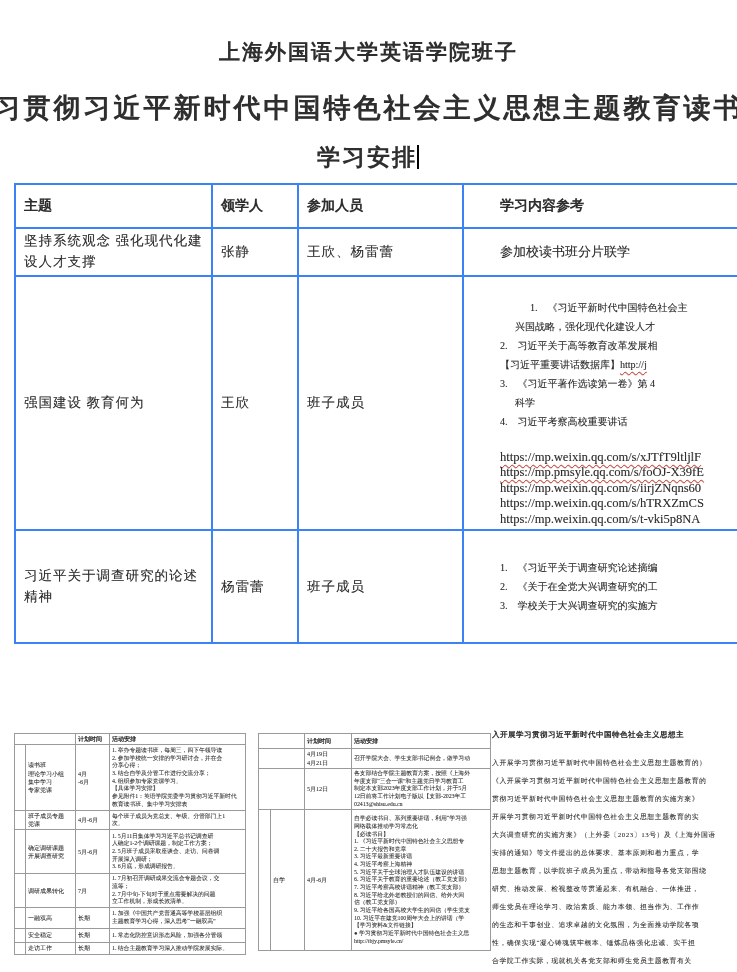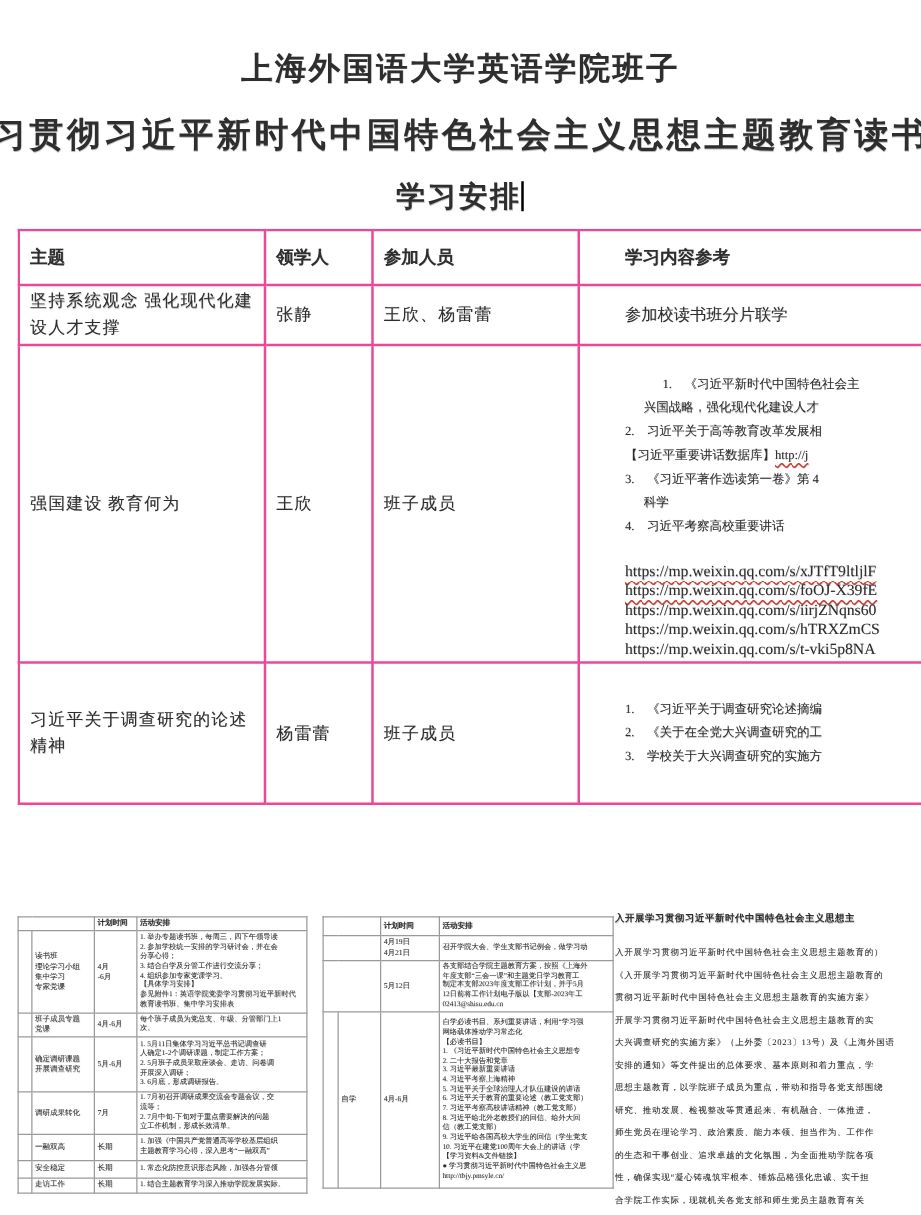--- a/index.html
+++ b/index.html
@@ -1,28 +1,28 @@
 <!DOCTYPE html>
 <html><head>
 <meta charset="utf-8">
 <style>
   html,body{margin:0;padding:0;width:737px;height:972px;background:#ffffff;overflow:hidden;}
   body{font-family:"Liberation Serif","DejaVu Serif",serif;color:#2e2e2e;
        text-shadow:0.3px 0.3px 0.6px rgba(40,40,40,.35);}
   .abs{position:absolute;}
   
-  .t1{left:0;top:38px;width:737px;text-align:center;font-size:25px;font-weight:bold;letter-spacing:2px;}
+  .t1{left:0;top:38px;width:737px;text-align:center;font-size:21px;font-weight:bold;letter-spacing:2px;}
   .t2wrap{left:0;top:90px;width:737px;overflow:hidden;display:flex;justify-content:center;}
   .t2{font-size:27px;font-weight:bold;letter-spacing:3px;white-space:nowrap;}
   .t3{left:0;top:142px;width:736px;text-align:center;font-size:23px;font-weight:bold;letter-spacing:2px;}
   .cursor{display:inline-block;width:2px;height:24px;background:#000;vertical-align:-4px;margin-left:0px;}
   
   .tablewrap{left:14px;top:183px;width:723px;overflow:hidden;}
   table.main{border-collapse:collapse;table-layout:fixed;width:723px;}
-  table.main td,table.main th{border:2px solid #ec4899;padding:2px 8px;vertical-align:middle;
+  table.main td,table.main th{border:2px solid #3b82f6;padding:2px 8px;vertical-align:middle;
         overflow:hidden;text-align:left;font-weight:normal;}
   table.main .noright{border-right:none;padding-left:36px;}
   table.main th{font-size:14px;font-weight:bold;height:38px;}
   .topic{font-size:13.5px;letter-spacing:1px;line-height:1.55;}
   .person{font-size:13.5px;letter-spacing:1px;}
   .content{font-size:13px;line-height:1.5;}
   .pre{white-space:pre-wrap;word-break:break-all;}
   .listlines{font-size:10px;line-height:19px;}
   .urls{font-size:12.5px;line-height:15.5px;display:block;}
   .redwavy{text-decoration-line:underline;text-decoration-style:wavy;
@@ -86,21 +86,21 @@
           <div class="pre listlines">
             <span>1. 《习近平新时代中国特色社会主
   兴国战略，强化现代化建设人才
 2. 习近平关于高等教育改革发展相
 【习近平重要讲话数据库】</span><span class="redwavy">http://j</span><span>
 3. 《习近平著作选读第一卷》第 4
   科学
 4. 习近平考察高校重要讲话</span>
           </div>
           <span class="pre urls redwavy">https://mp.weixin.qq.com/s/xJTfT9ltljlF
-https://mp.weixin.qq.com/s/foOJ-X39fE</span>
+https://mp.pmsyle.qq.com/s/foOJ-X39fE</span>
           <span class="pre urls">https://mp.weixin.qq.com/s/iirjZNqns60
 https://mp.weixin.qq.com/s/hTRXZmCS
 https://mp.weixin.qq.com/s/t-vki5p8NA</span>
         </td>
       </tr>
       <tr style="height:113px;margin-top:16px;">
         <td class="topic">习近平关于调查研究的论述精神</td>
         <td class="person">杨雷蕾</td>
         <td class="person">班子成员</td>
         <td class="content noright pre listlines">1. 《习近平关于调查研究论述摘编

